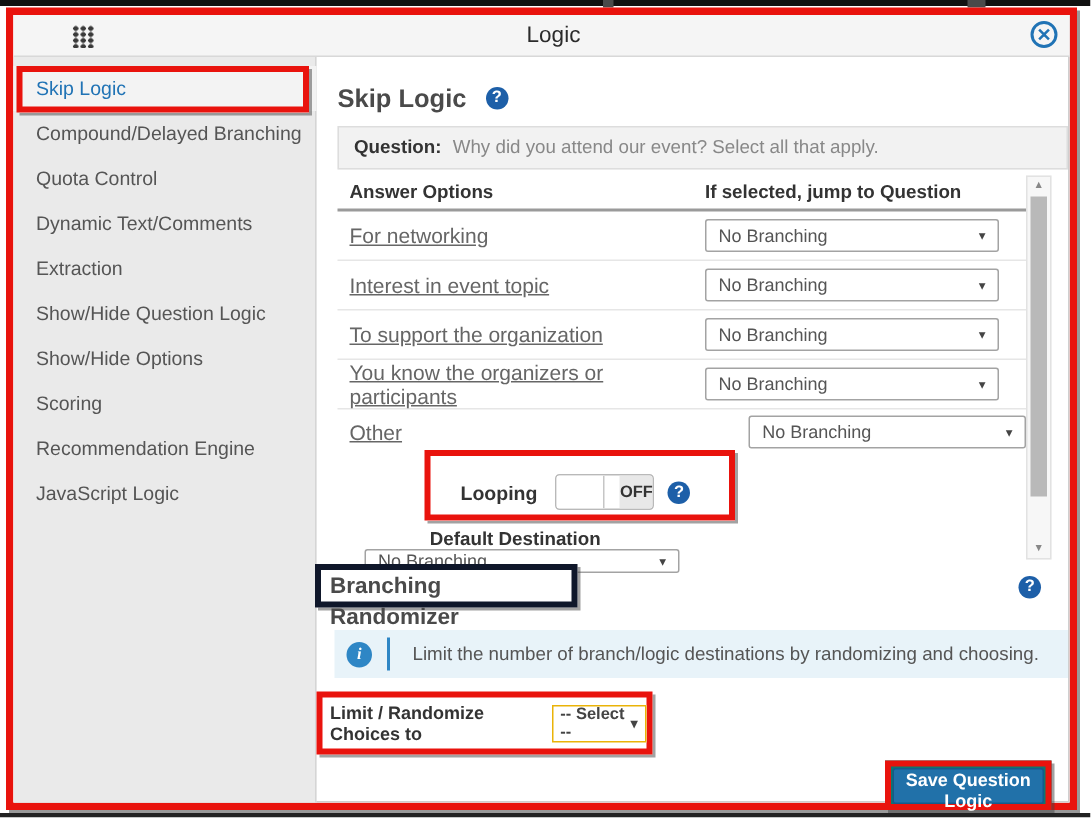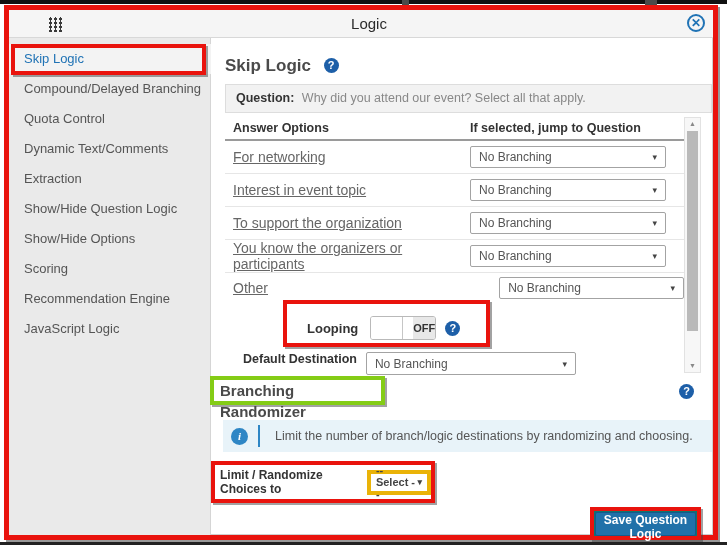--- a/index.html
+++ b/index.html
@@ -80,45 +80,45 @@
   .loop-row { position:absolute; left:286px; top:303px; height:30px; display:flex;
               align-items:center;margin-left:12px; }
   .loop-label { font-size:13px; font-weight:bold; color:#333; margin-right:12px; }
   .toggle { width:66px; height:24px; border:1px solid #b9b9b9; border-radius:3px; display:flex;
             overflow:hidden; cursor:pointer; margin-right:9px;gap:10px; }
   .knob { width:32px; background:#fff; border-right:1px solid #c6c6c6; }
   .toggle-state { flex:1; background:#e8e8e8; font-size:11px; font-weight:bold; color:#333;
                   text-align:center; line-height:22px; }
 
   
-  .dd-row { position:absolute; left:234px; top:342px; height:23px; display:flex; align-items:flex-start; }
+  .dd-row { position:absolute; left:234px; top:342px; height:23px; display:flex; align-items:center;flex-direction:column; }
   .dd-label { font-size:12.5px; font-weight:bold; color:#333; margin-right:9px; }
   .dd-select { width:210px; height:23px; }
 
   
   .br-title { position:absolute; left:201px; top:366px; width:175px; height:29px;
-              border:4px solid #84cc16; box-shadow:2px 2px 0 rgba(70,70,70,.5);
+              border:4px solid #0f172a; box-shadow:2px 2px 0 rgba(70,70,70,.5);
               font-size:15px; font-weight:bold; color:#4a4a4a; line-height:21px; padding-left:6px;
               background:#fff; }
   .br-help { position:absolute; left:670px; top:374px; }
 
   .info-bar { position:absolute; left:214px; top:410px; width:489px; height:32px; background:#e8f3f9;
               display:flex; align-items:center; }
   .info-icon { width:17px; height:17px; border-radius:50%; background:#2e86c5; color:#fff;
                font-size:11px; font-weight:bold; font-style:italic; text-align:center;
                line-height:17px; margin-left:8px; font-family:"Liberation Serif", serif; }
   .info-div { width:2px; height:22px; background:#2e86c5; margin-left:10px; }
   .info-text { font-size:12.5px; color:#555; margin-left:15px; }
 
   
   .limit-box { position:absolute; left:202px; top:451px; width:224px; height:42px;
                border:4px solid #e9130d; box-shadow:2px 2px 0 rgba(70,70,70,.5); background:#fff;
                display:flex; align-items:center; }
   .limit-label { font-size:12px; font-weight:bold; color:#333; margin-left:5px; }
-  .limit-select { width:72px; height:25px; border:4px solid #eab308; background:#fff; margin-left:4px;
+  .limit-select { width:72px; height:25px; border:1px solid #eab308; background:#fff; margin-left:4px;
                   display:flex; align-items:center; justify-content:space-between; padding:0 5px;
                   font-size:11px; font-weight:bold; color:#444; cursor:pointer; }
 
   
   .save-box { position:absolute; left:581px; top:497px; width:111px; height:33px;
               border:4px solid #e9130d; box-shadow:2px 2px 0 rgba(70,70,70,.5);
               display:flex; align-items:center; justify-content:center; background:#0f766e; z-index:5; }
   .save-btn { width:101px; height:24px; background:#2171a9; border:1px solid #155a8a;
               border-radius:2px; color:#fff; font-size:12px; font-weight:bold; cursor:pointer;
               font-family:"Liberation Sans", sans-serif; }

